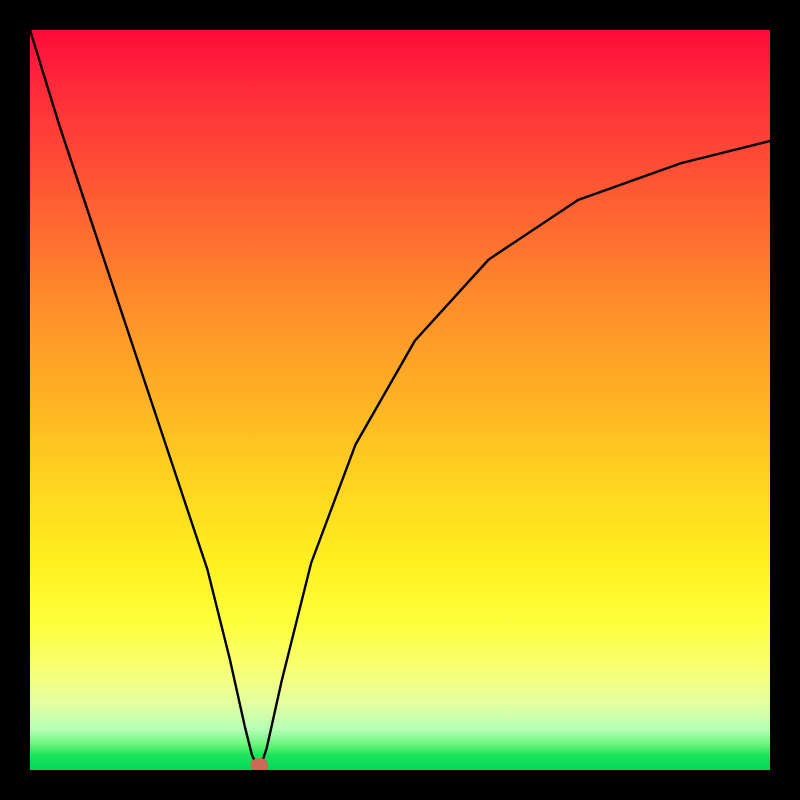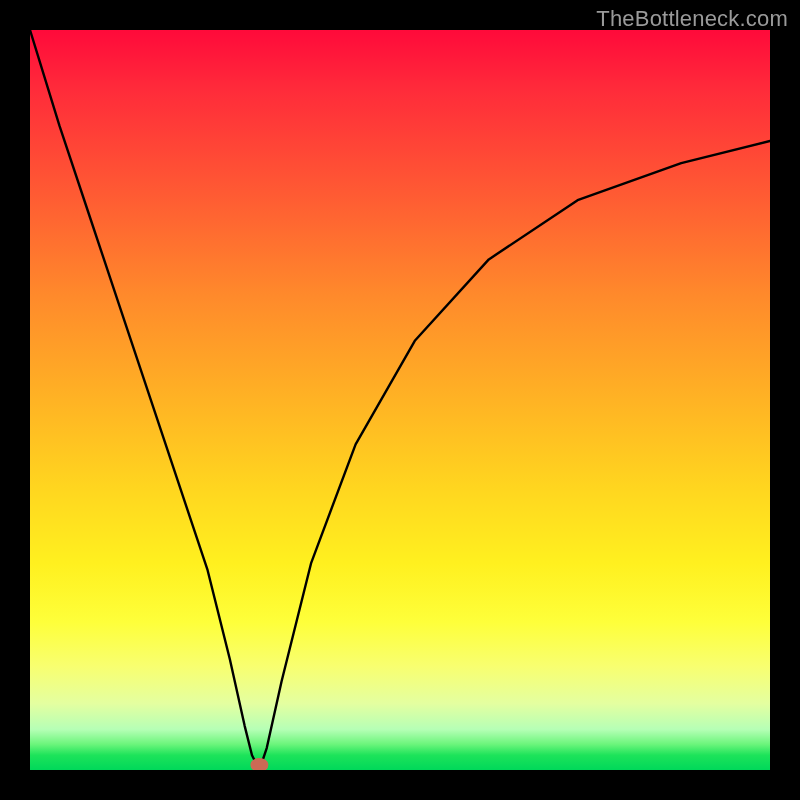--- a/index.html
+++ b/index.html
@@ -77,14 +77,13 @@
 <body>
 
 <div class="frame">
   <div class="plot-area">
     <div class="gradient"></div>
     <svg class="curve-svg" viewBox="0 0 740 740" preserveAspectRatio="none">
       <path class="curve-path" d="M0.0 0.0 L29.6 96.2 L59.2 185.0 L88.8 273.8 L118.4 362.6 L148.0 451.4 L177.6 540.2 L199.8 629.0 L214.6 695.6 L222.0 725.2 L229.4 740.0 L236.8 717.8 L251.6 651.2 L281.2 532.8 L325.6 414.4 L384.8 310.8 L458.8 229.4 L547.6 170.2 L651.2 133.2 L740.0 111.0"></path>
       <ellipse class="optimum-dot" cy="735" rx="9" ry="7" cx="229.4"></ellipse>
     </svg>
   </div>
-  <div class="watermark">TheBottleneck.com</div>
 </div>
 
 </body></html>

